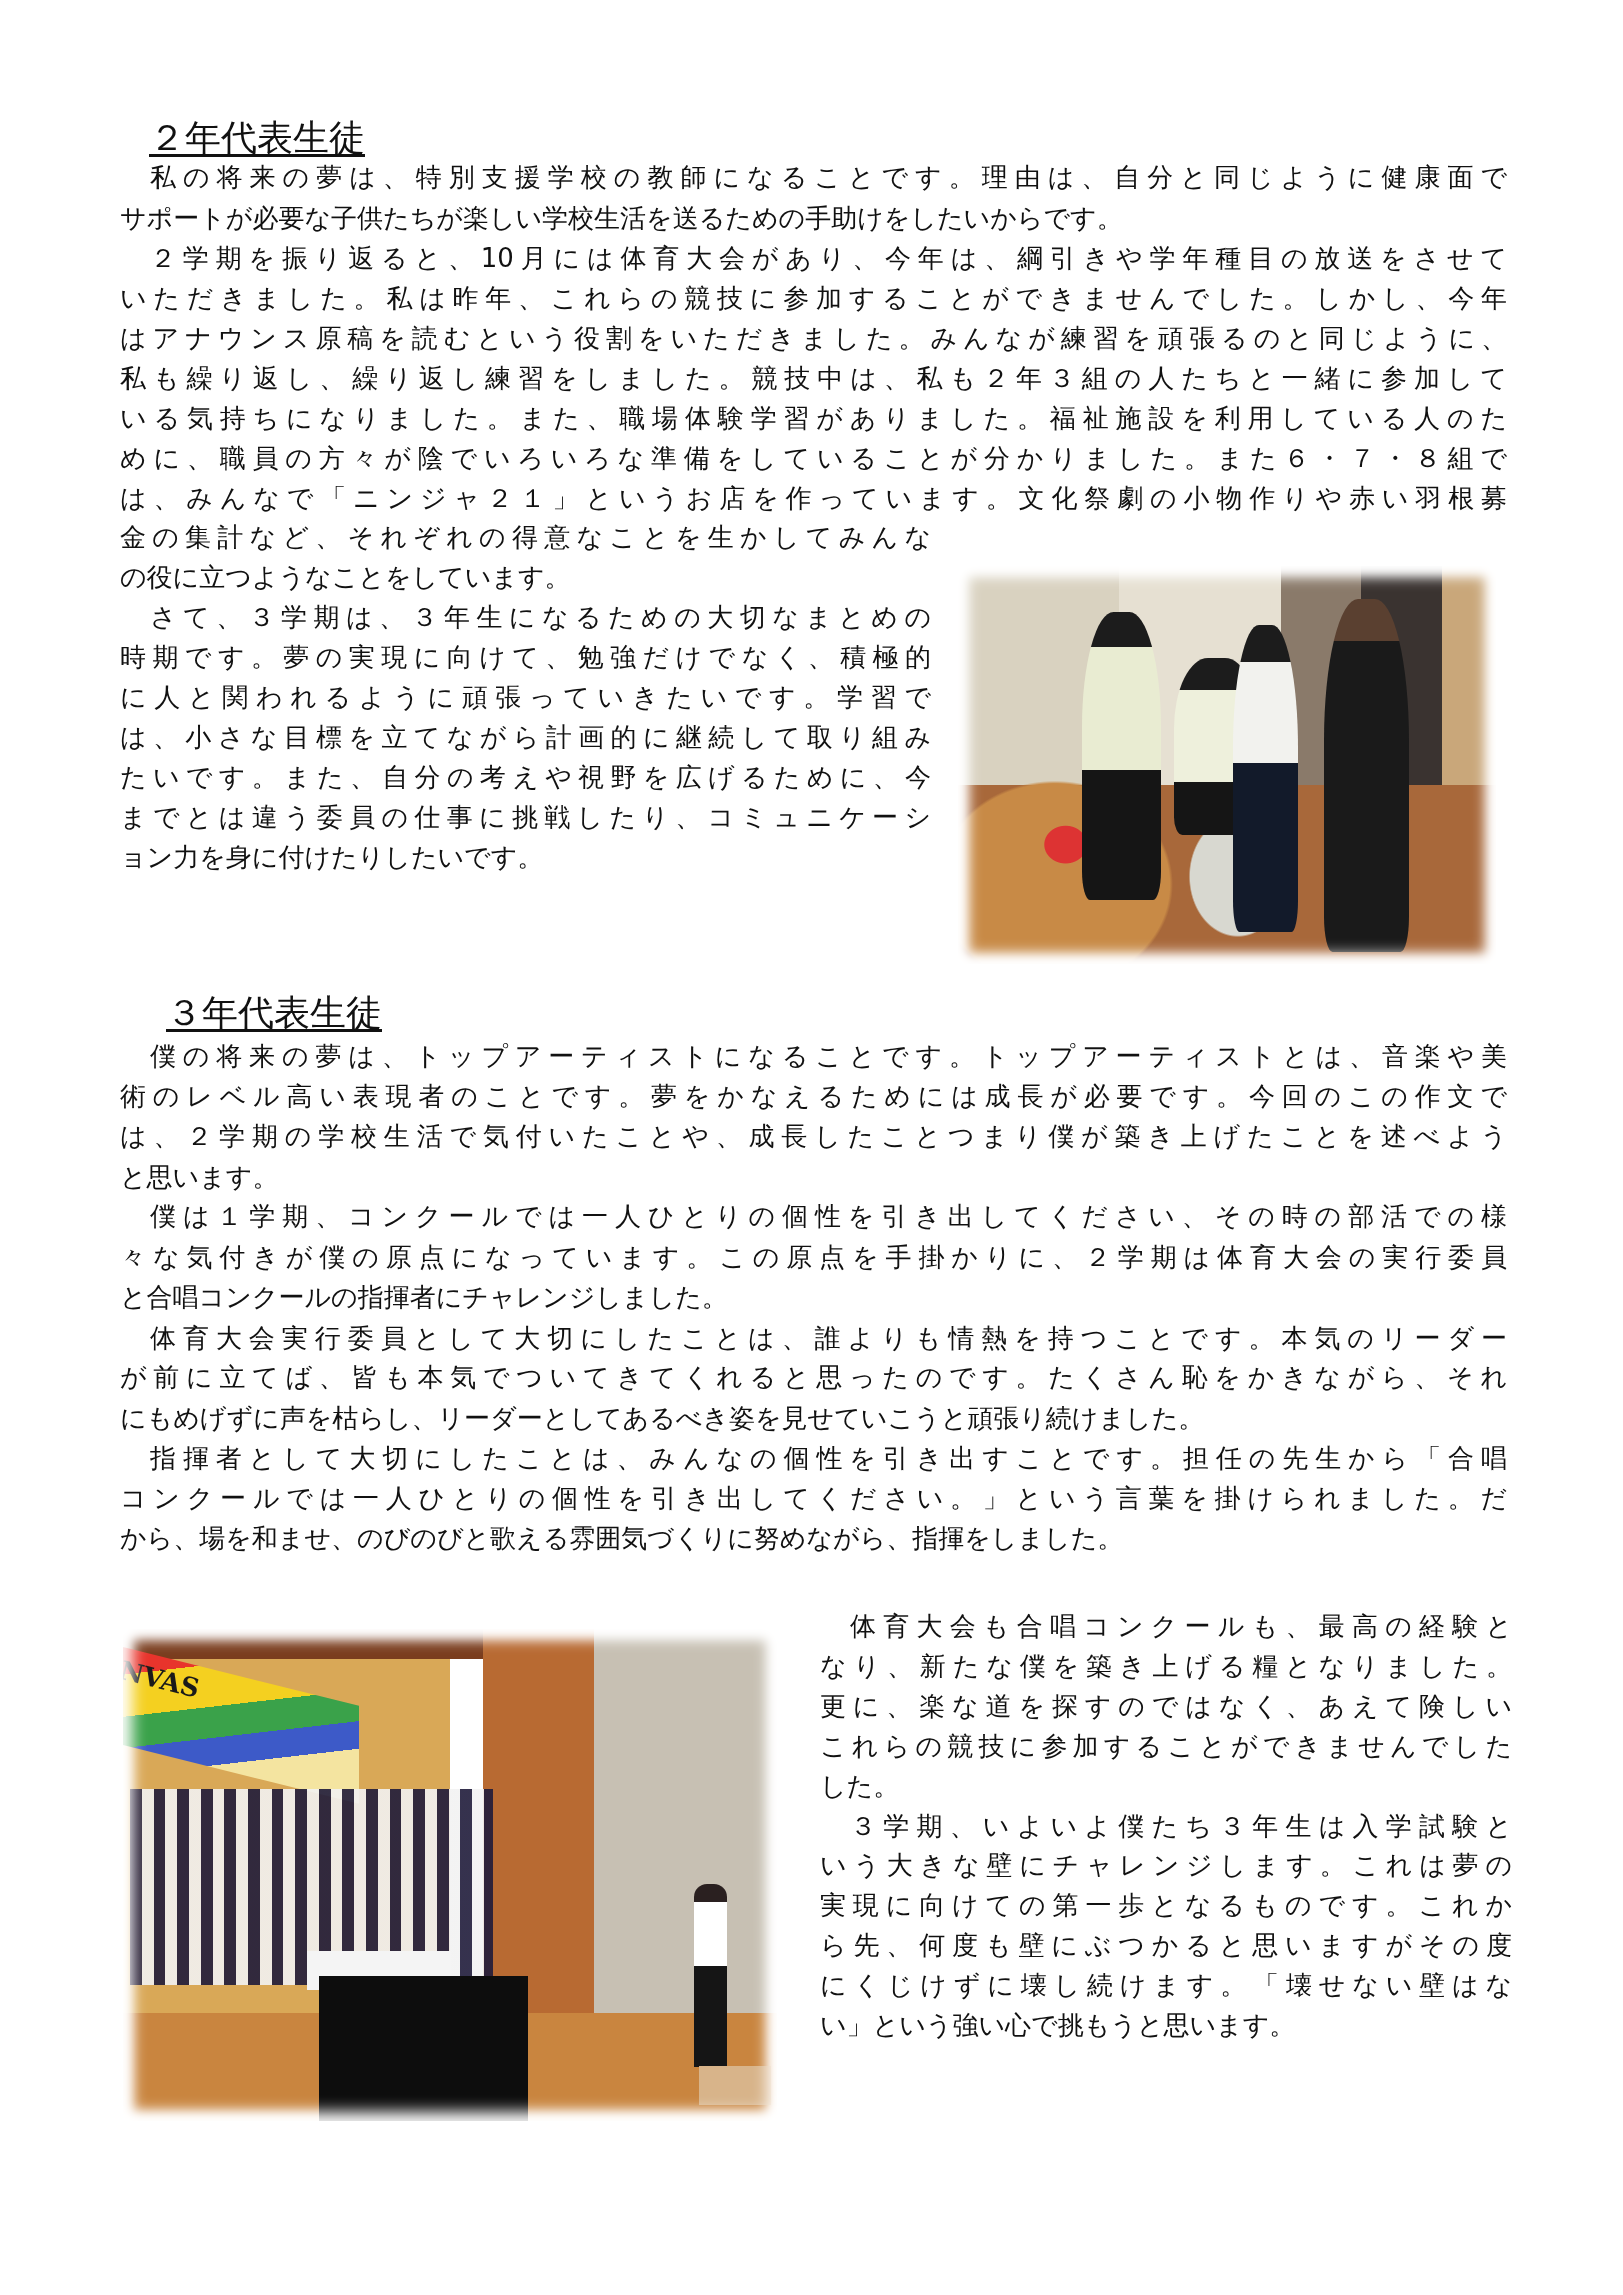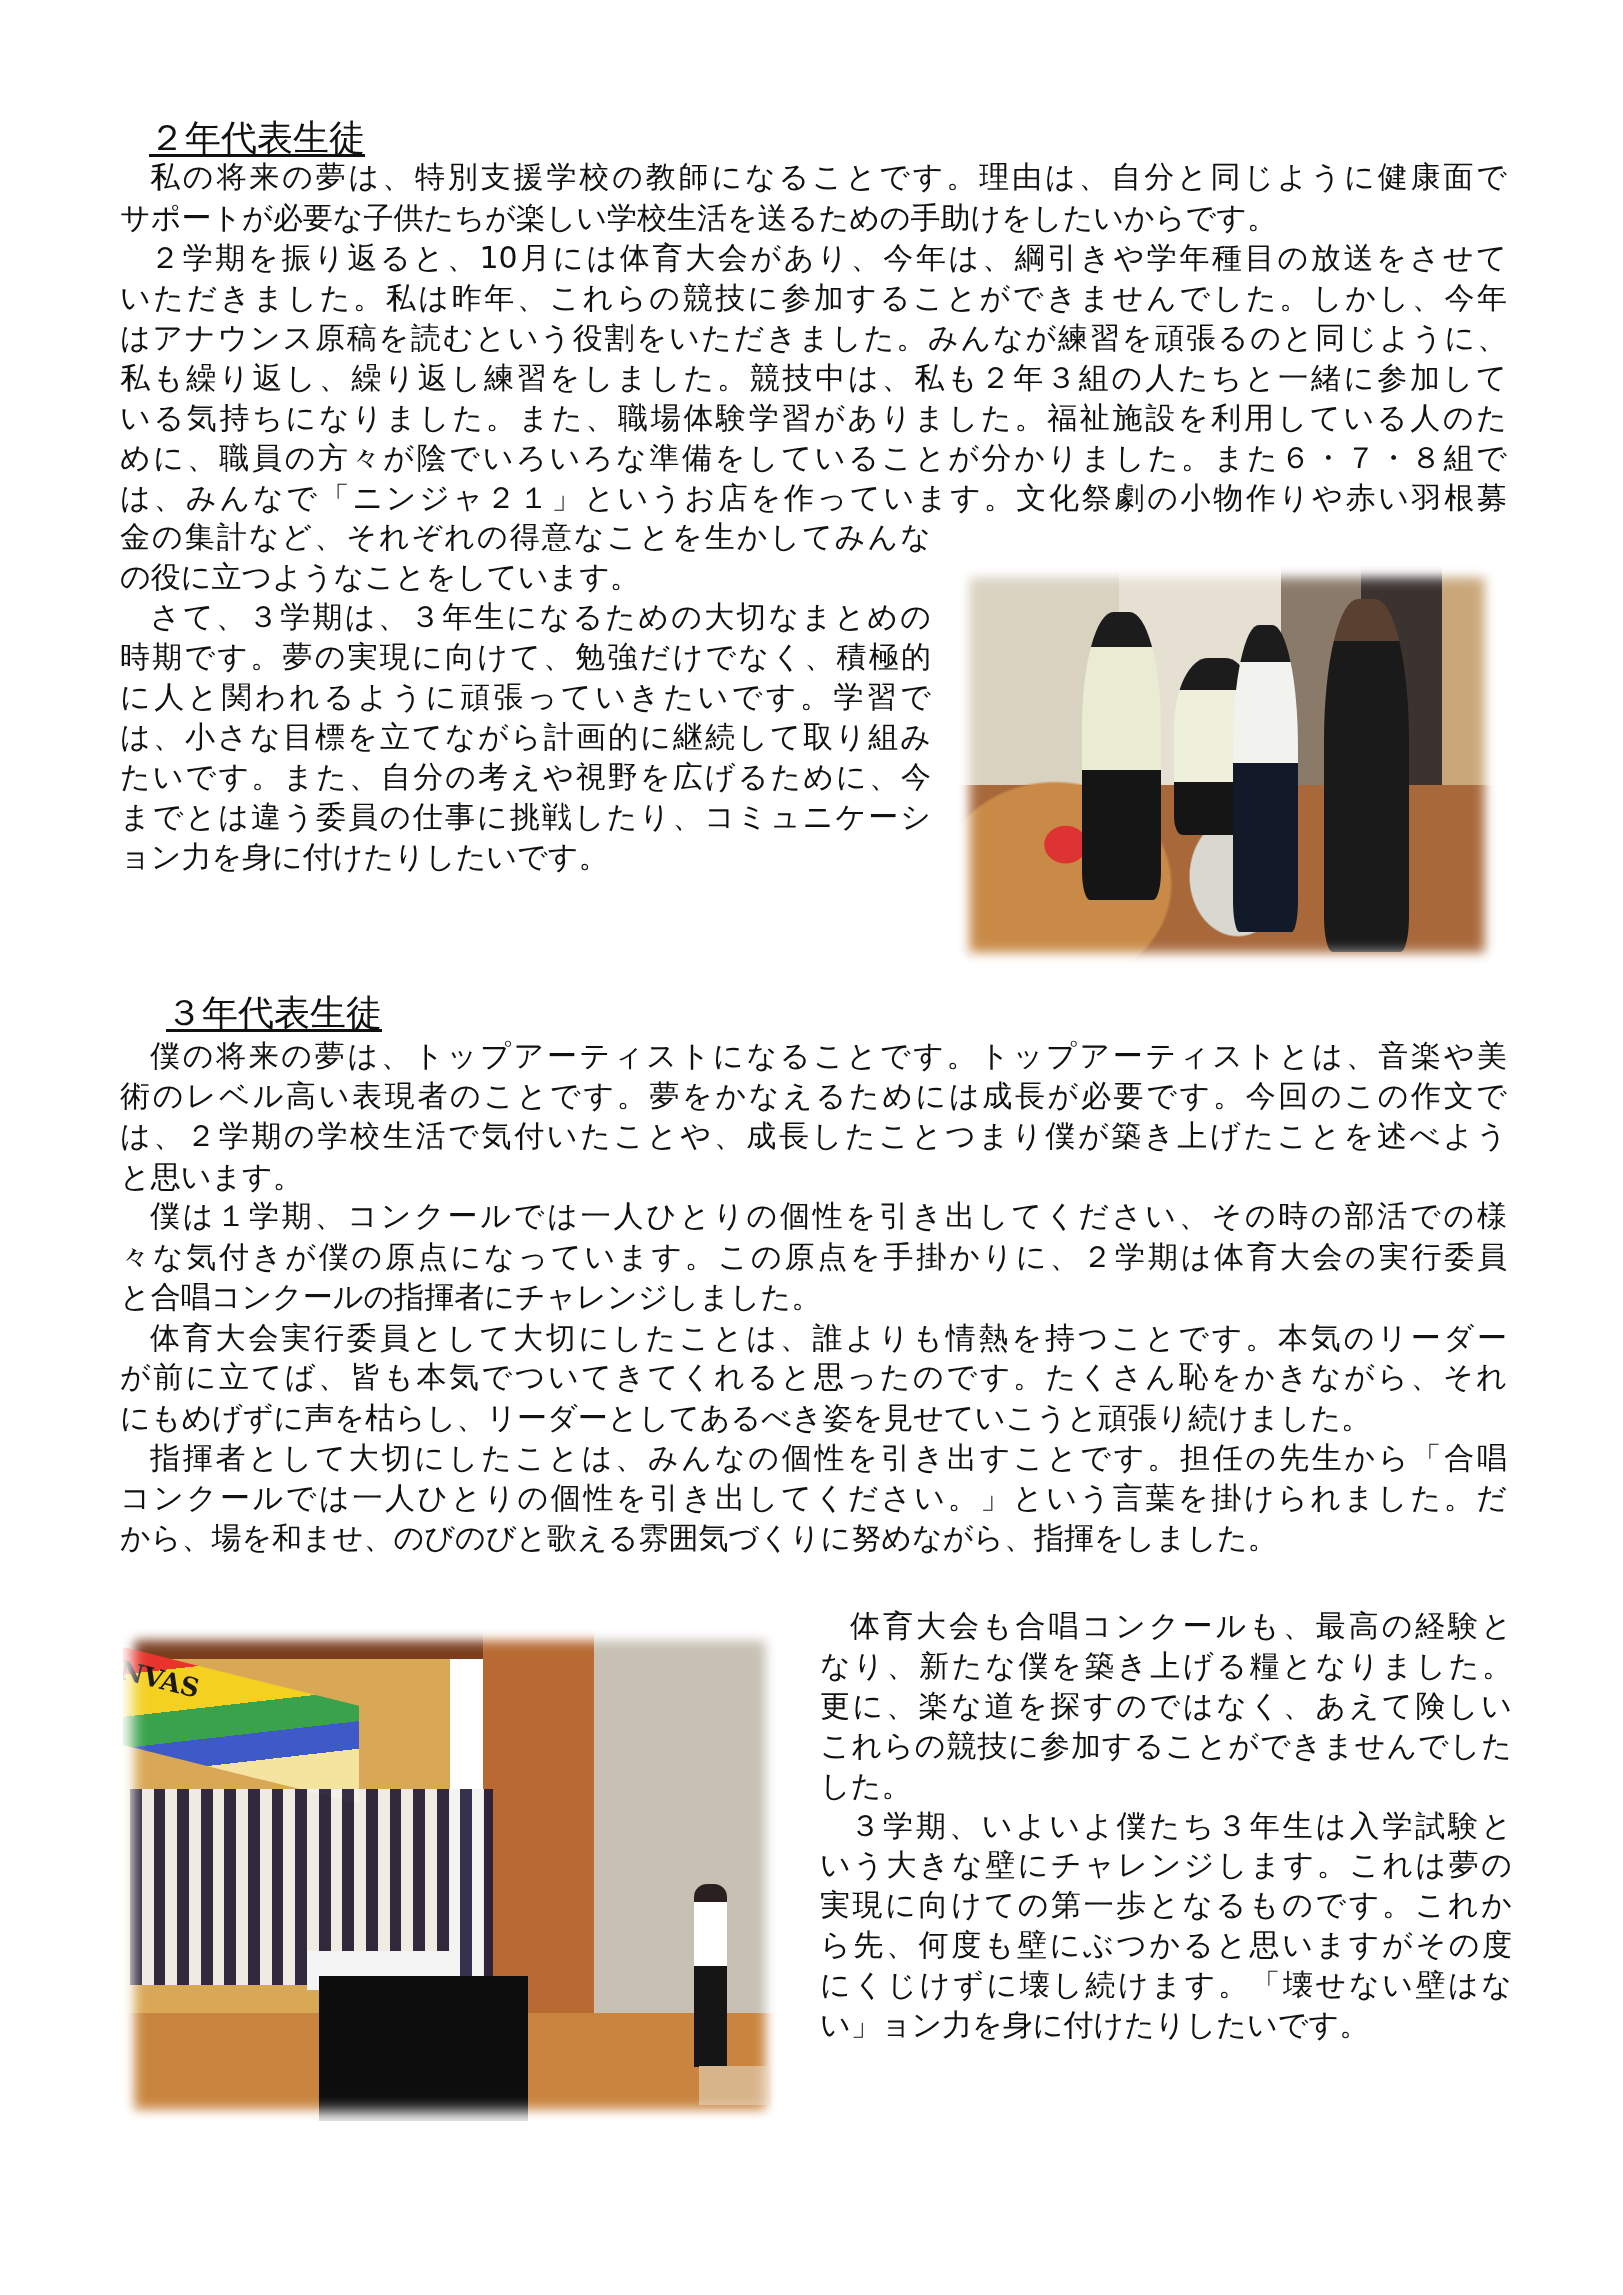--- a/index.html
+++ b/index.html
@@ -4,21 +4,21 @@
   <style>
     html, body { margin: 0; padding: 0; background: #ffffff; }
     body {
       width: 1623px; height: 2295px; position: relative; overflow: hidden;
       font-family: "DejaVu Sans", "Liberation Sans", sans-serif;
       color: #111111;
     }
     .line {
       position: absolute;
       left: 120px;
-      font-size: 30px;
+      font-size: 26px;
       line-height: 40px;
       height: 40px;
       white-space: nowrap;
       letter-spacing: 0px;
     }
     .full { width: 1387px; text-align: justify; text-align-last: justify; }
     .full.last { text-align-last: left; }
     .narrow { width: 811px; text-align: justify; text-align-last: justify; }
     .narrow.last { text-align-last: left; }
     .rcol { left: 812px; width: 692px; text-align: justify; text-align-last: justify; margin-left: 8px; }
@@ -149,21 +149,21 @@
   <div class="line rcol indent" style="top:1606px;">体育大会も合唱コンクールも、最高の経験と</div>
   <div class="line rcol" style="top:1646px;">なり、新たな僕を築き上げる糧となりました。</div>
   <div class="line rcol" style="top:1686px;">更に、楽な道を探すのではなく、あえて険しい</div>
   <div class="line rcol" style="top:1726px;">これらの競技に参加することができませんでした</div>
   <div class="line rcol last" style="top:1766px;">した。</div>
   <div class="line rcol indent" style="top:1806px;">３学期、いよいよ僕たち３年生は入学試験と</div>
   <div class="line rcol" style="top:1845px;">いう大きな壁にチャレンジします。これは夢の</div>
   <div class="line rcol" style="top:1885px;">実現に向けての第一歩となるものです。これか</div>
   <div class="line rcol" style="top:1925px;">ら先、何度も壁にぶつかると思いますがその度</div>
   <div class="line rcol" style="top:1965px;">にくじけずに壊し続けます。「壊せない壁はな</div>
-  <div class="line rcol last" style="top:2005px;">い」ョン力を身に付けたりしたいです。</div>
+  <div class="line rcol last" style="top:2005px;">い」という強い心で挑もうと思います。</div>
 
   <div class="photo" id="photo2" title="合唱コンクールで指揮をする様子">
     <div class="banner"></div>
     <div class="banner-text">NVAS</div>
     <div class="choir"></div>
     <div class="score"></div>
     <div class="piano"></div>
     <div class="conductor"></div>
     <div class="podium"></div>
   </div>

